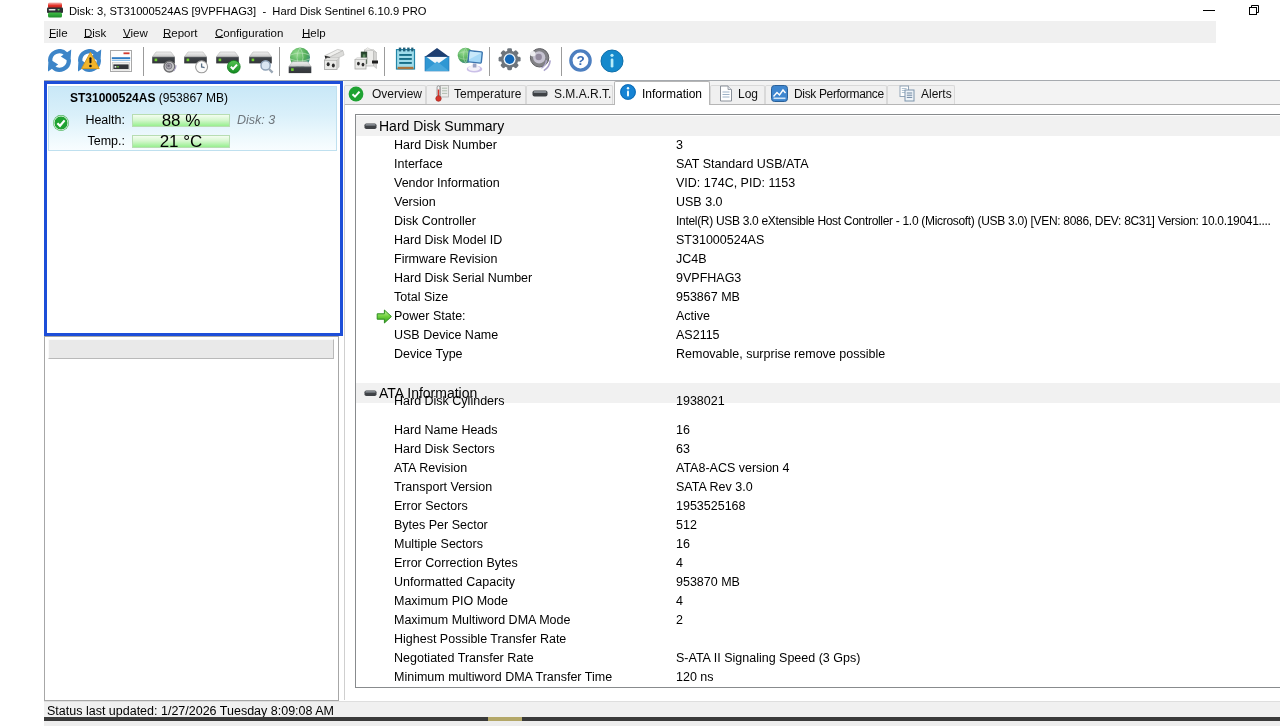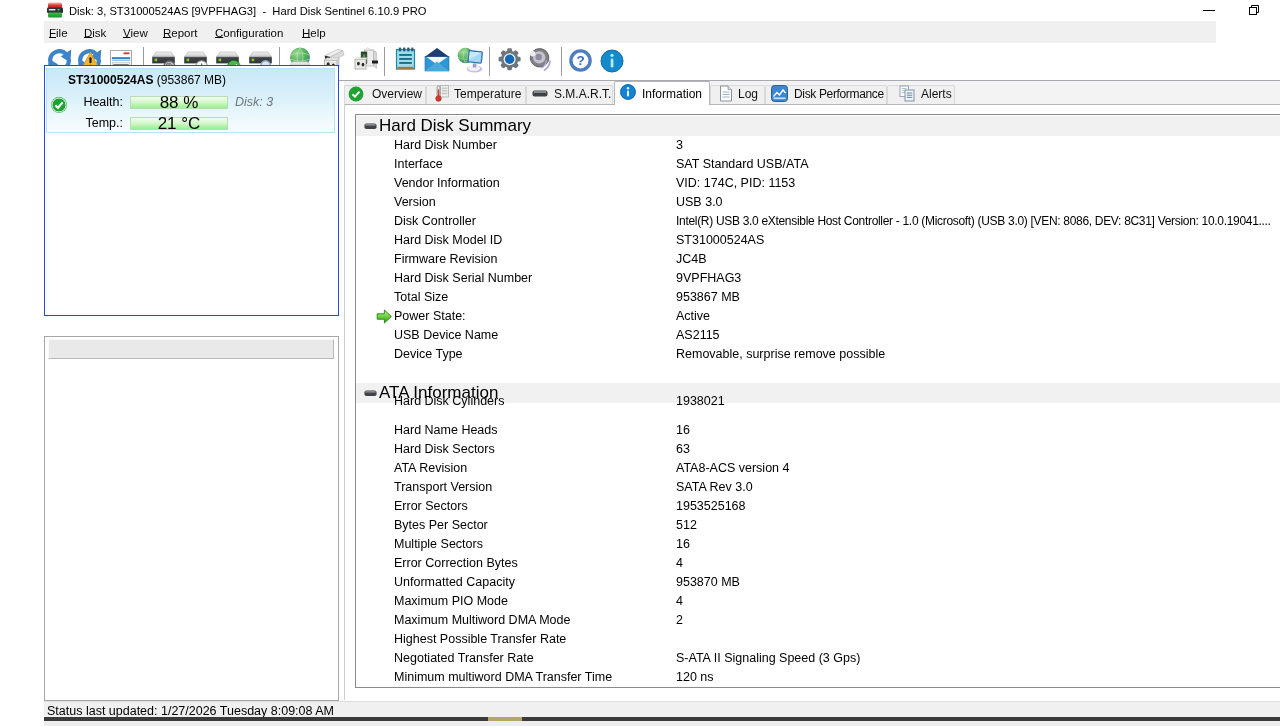--- a/index.html
+++ b/index.html
@@ -10,35 +10,35 @@
 #titlebar{left:0;top:0;width:1280px;height:21px;background:#fff;}
 #titletext{left:25px;top:0px;height:21px;line-height:22px;font-size:11.2px;color:#000;}
 
 #menubar{left:0;top:21px;width:1172px;height:22px;background:#f0f0f0;}
 .mi{position:absolute;top:0;height:22px;line-height:25px;font-size:11.5px;color:#0a0a0a;}
 .mi u{text-decoration:underline;text-underline-offset:0px;}
 
 #toolbar{left:0;top:43px;width:1280px;height:38px;background:#fff;}
 .tbsep{position:absolute;top:4px;width:1px;height:29px;background:#9b9b9b;}
 
-#panelA{left:0px;top:65px;width:293px;height:249px;background:#fff;border:1px solid #1d4ed8;}
+#panelA{left:0px;top:81px;width:293px;height:249px;background:#fff;border:3px solid #1d4ed8;}
 #panelB{left:0px;top:336px;width:293px;height:363px;background:#fff;border:1px solid #a7a7a7;}
 #pbstrip{left:3px;top:2px;width:284px;height:18px;background:#e9e9e9;border-top:1px solid #fafafa;border-left:1px solid #fafafa;border-right:1px solid #b9b9b9;border-bottom:1px solid #b9b9b9;}
 #card{left:1px;top:2px;width:287px;height:63px;border:1px solid #bfe0ef;background:linear-gradient(180deg,#c9e8f7 0%,#daf0fa 45%,#eef9fd 80%,#f8fdff 100%);}
 #cardtitle{left:21px;top:3px;height:16px;line-height:16px;font-size:12px;color:#000;}
 .cardlbl{position:absolute;height:13px;line-height:13px;font-size:12.5px;color:#000;text-align:right;width:70px;left:6px;}
 .gbar{position:absolute;left:83px;width:96px;height:11px;border:1px solid #b7ddb2;background:linear-gradient(180deg,#f3fdf0 0%,#d6f7cf 45%,#98ef90 100%);text-align:center;font-size:17px;line-height:12px;color:#000;}
 
 .tab{position:absolute;top:85px;height:18px;background:#f0f0f0;border:1px solid #d9d9d9;border-bottom:none;border-radius:2px 2px 0 0;}
 .tabsel{position:absolute;top:81px;height:23px;background:#fff;border:1px solid #b6b6b6;border-bottom:none;border-radius:2px 2px 0 0;z-index:3;}
 .tabtext{position:absolute;font-size:12px;color:#111;line-height:18px;top:0;}
 
 #cpanel{left:311px;top:114px;width:950px;height:572px;border:1px solid #888b8d;background:#fff;}
 .sechdr{position:absolute;left:0px;width:933px;height:20px;background:#f1f1f1;}
-.sectext{position:absolute;left:23px;top:0;height:20px;line-height:20px;font-size:17px;color:#000;}
+.sectext{position:absolute;left:23px;top:0;height:20px;line-height:20px;font-size:14px;color:#000;}
 .row{position:absolute;height:19px;line-height:19px;font-size:12.5px;color:#000;white-space:nowrap;}
 .rl{position:absolute;left:38px;top:0;}
 .rv{position:absolute;left:320px;top:0;}
 
 #sbar{left:933px;top:0px;width:17px;height:572px;background:#f0f0f0;}
 #sthumb{left:0px;top:21px;width:17px;height:81px;background:#cdcdcd;}
 
 #statusbar{left:0;top:701px;width:1280px;height:17px;background:#f0f0f0;border-top:1px solid #dedede;}
 #statustext{left:3px;top:2px;height:15px;line-height:15px;font-size:12.5px;color:#000;}
 #darkband{left:0;top:717px;width:1280px;height:4px;background:#3a3a3a;}

